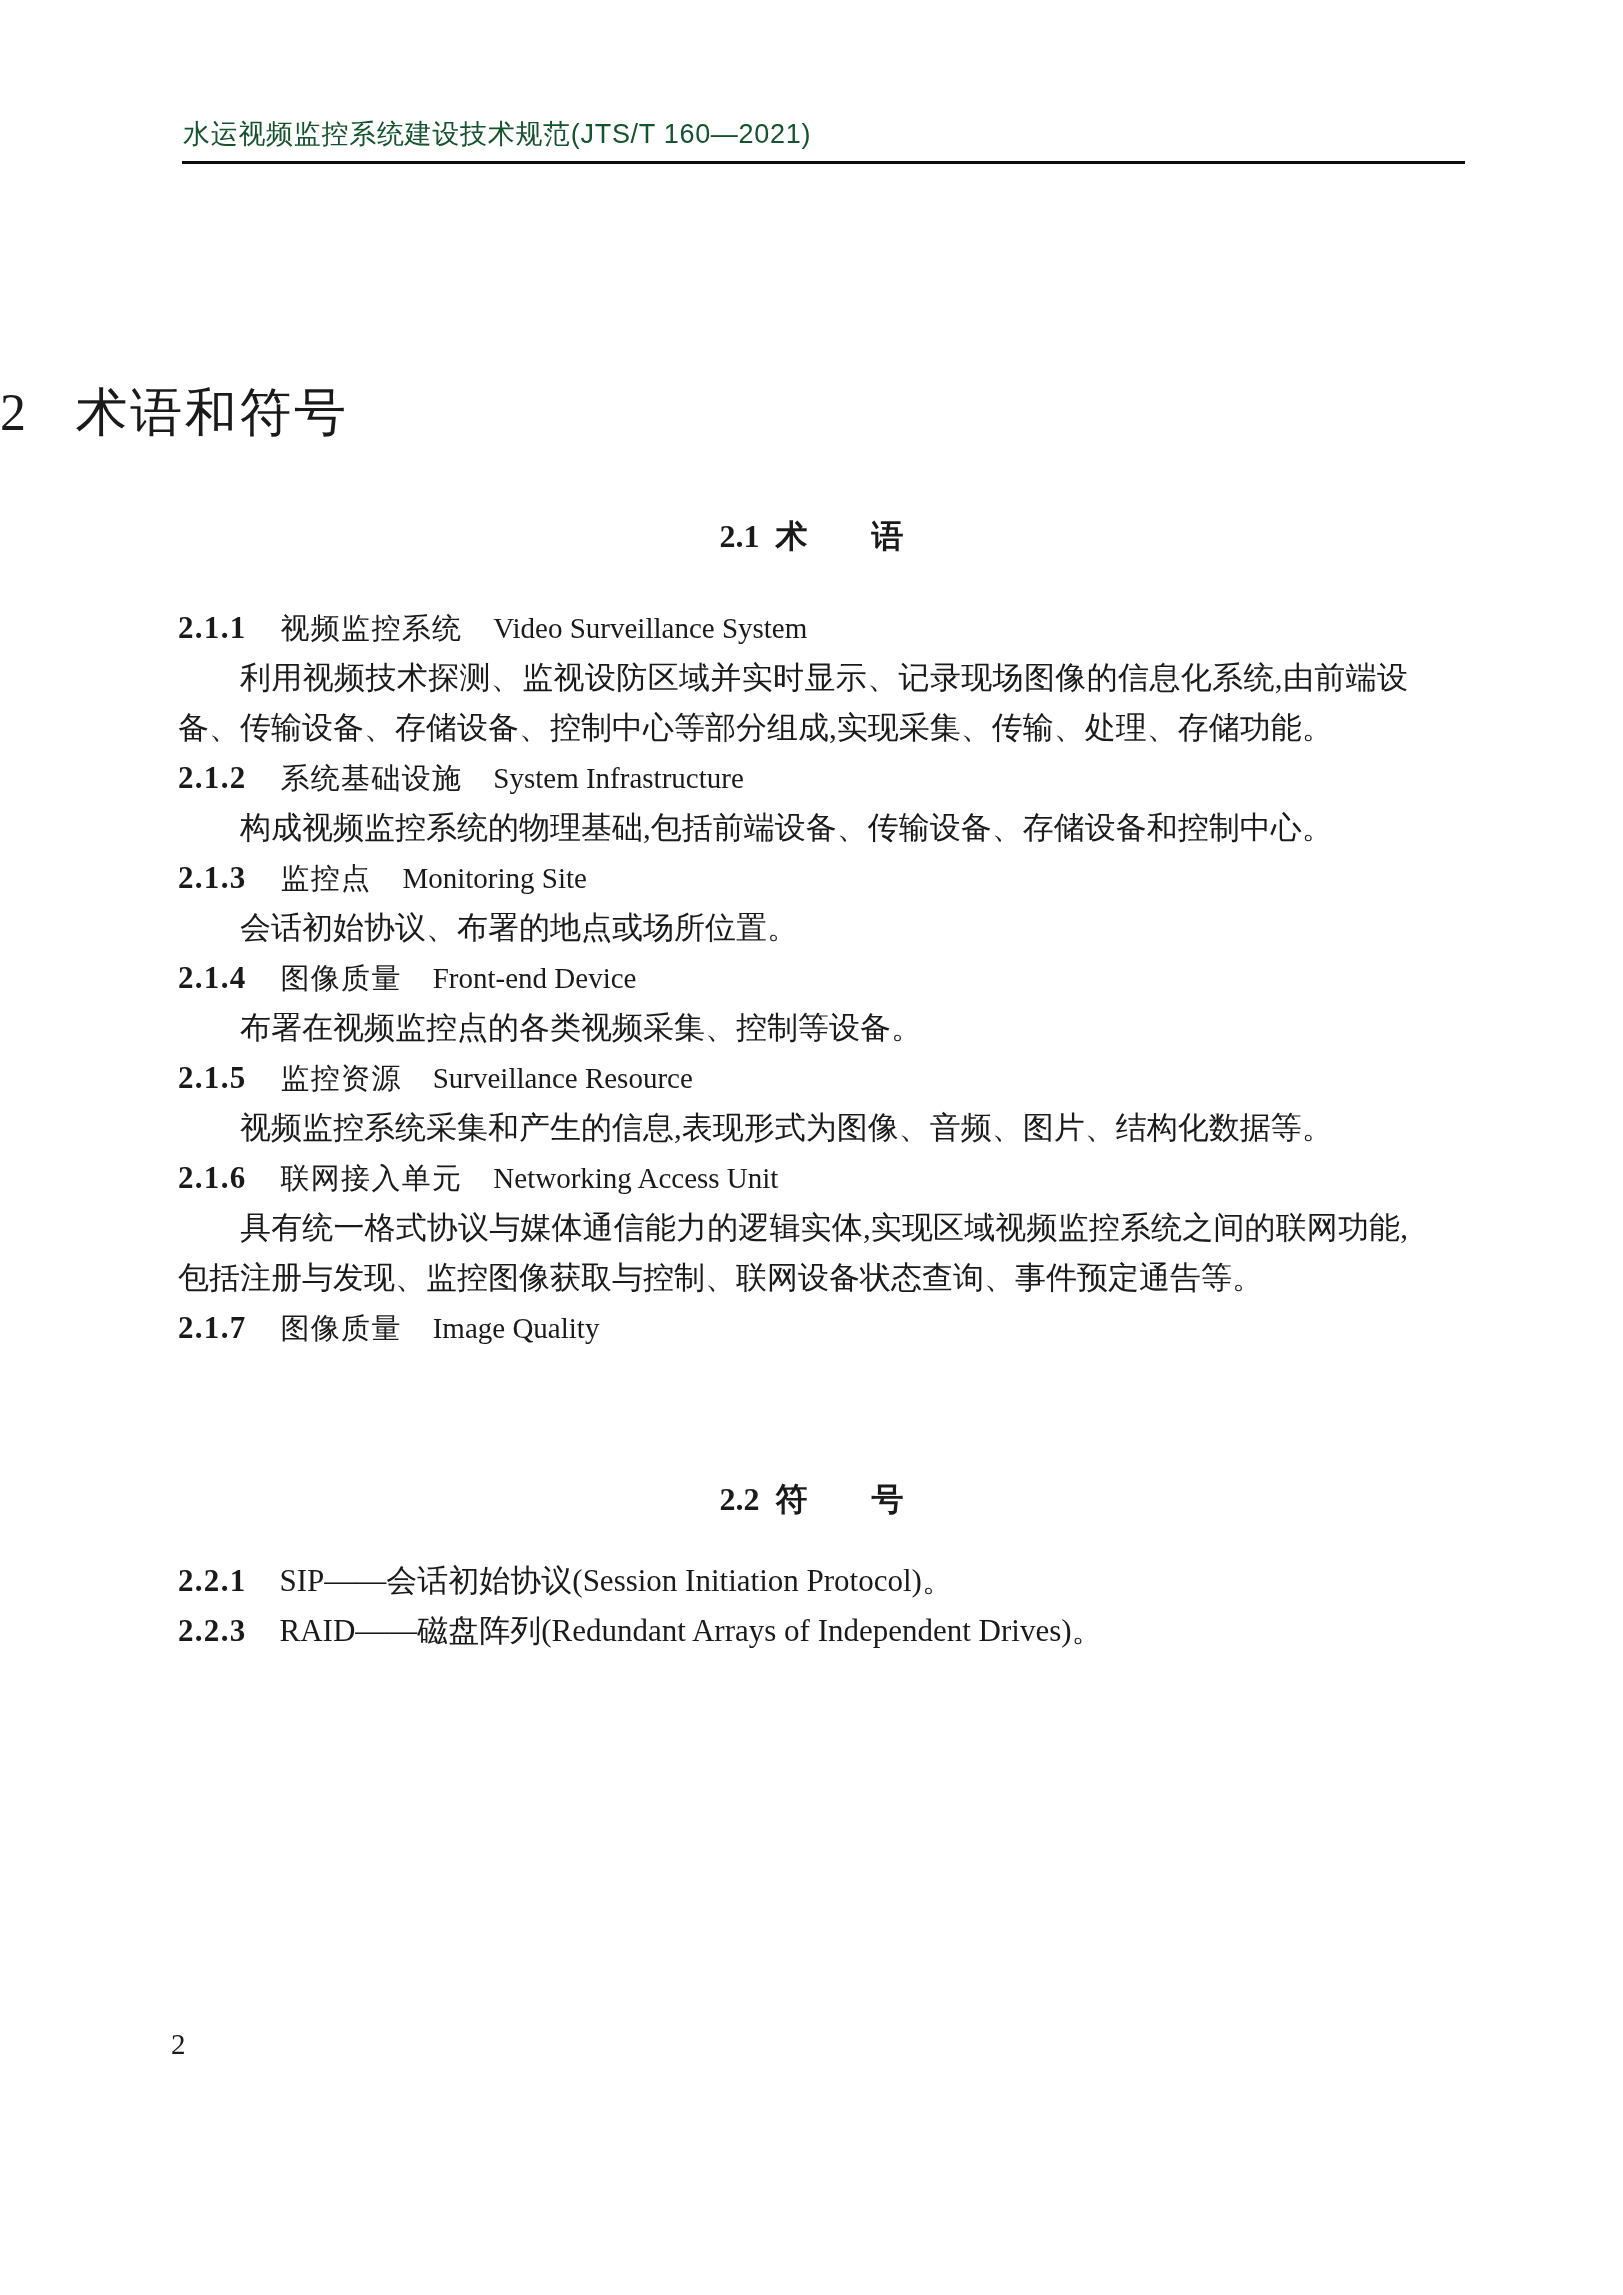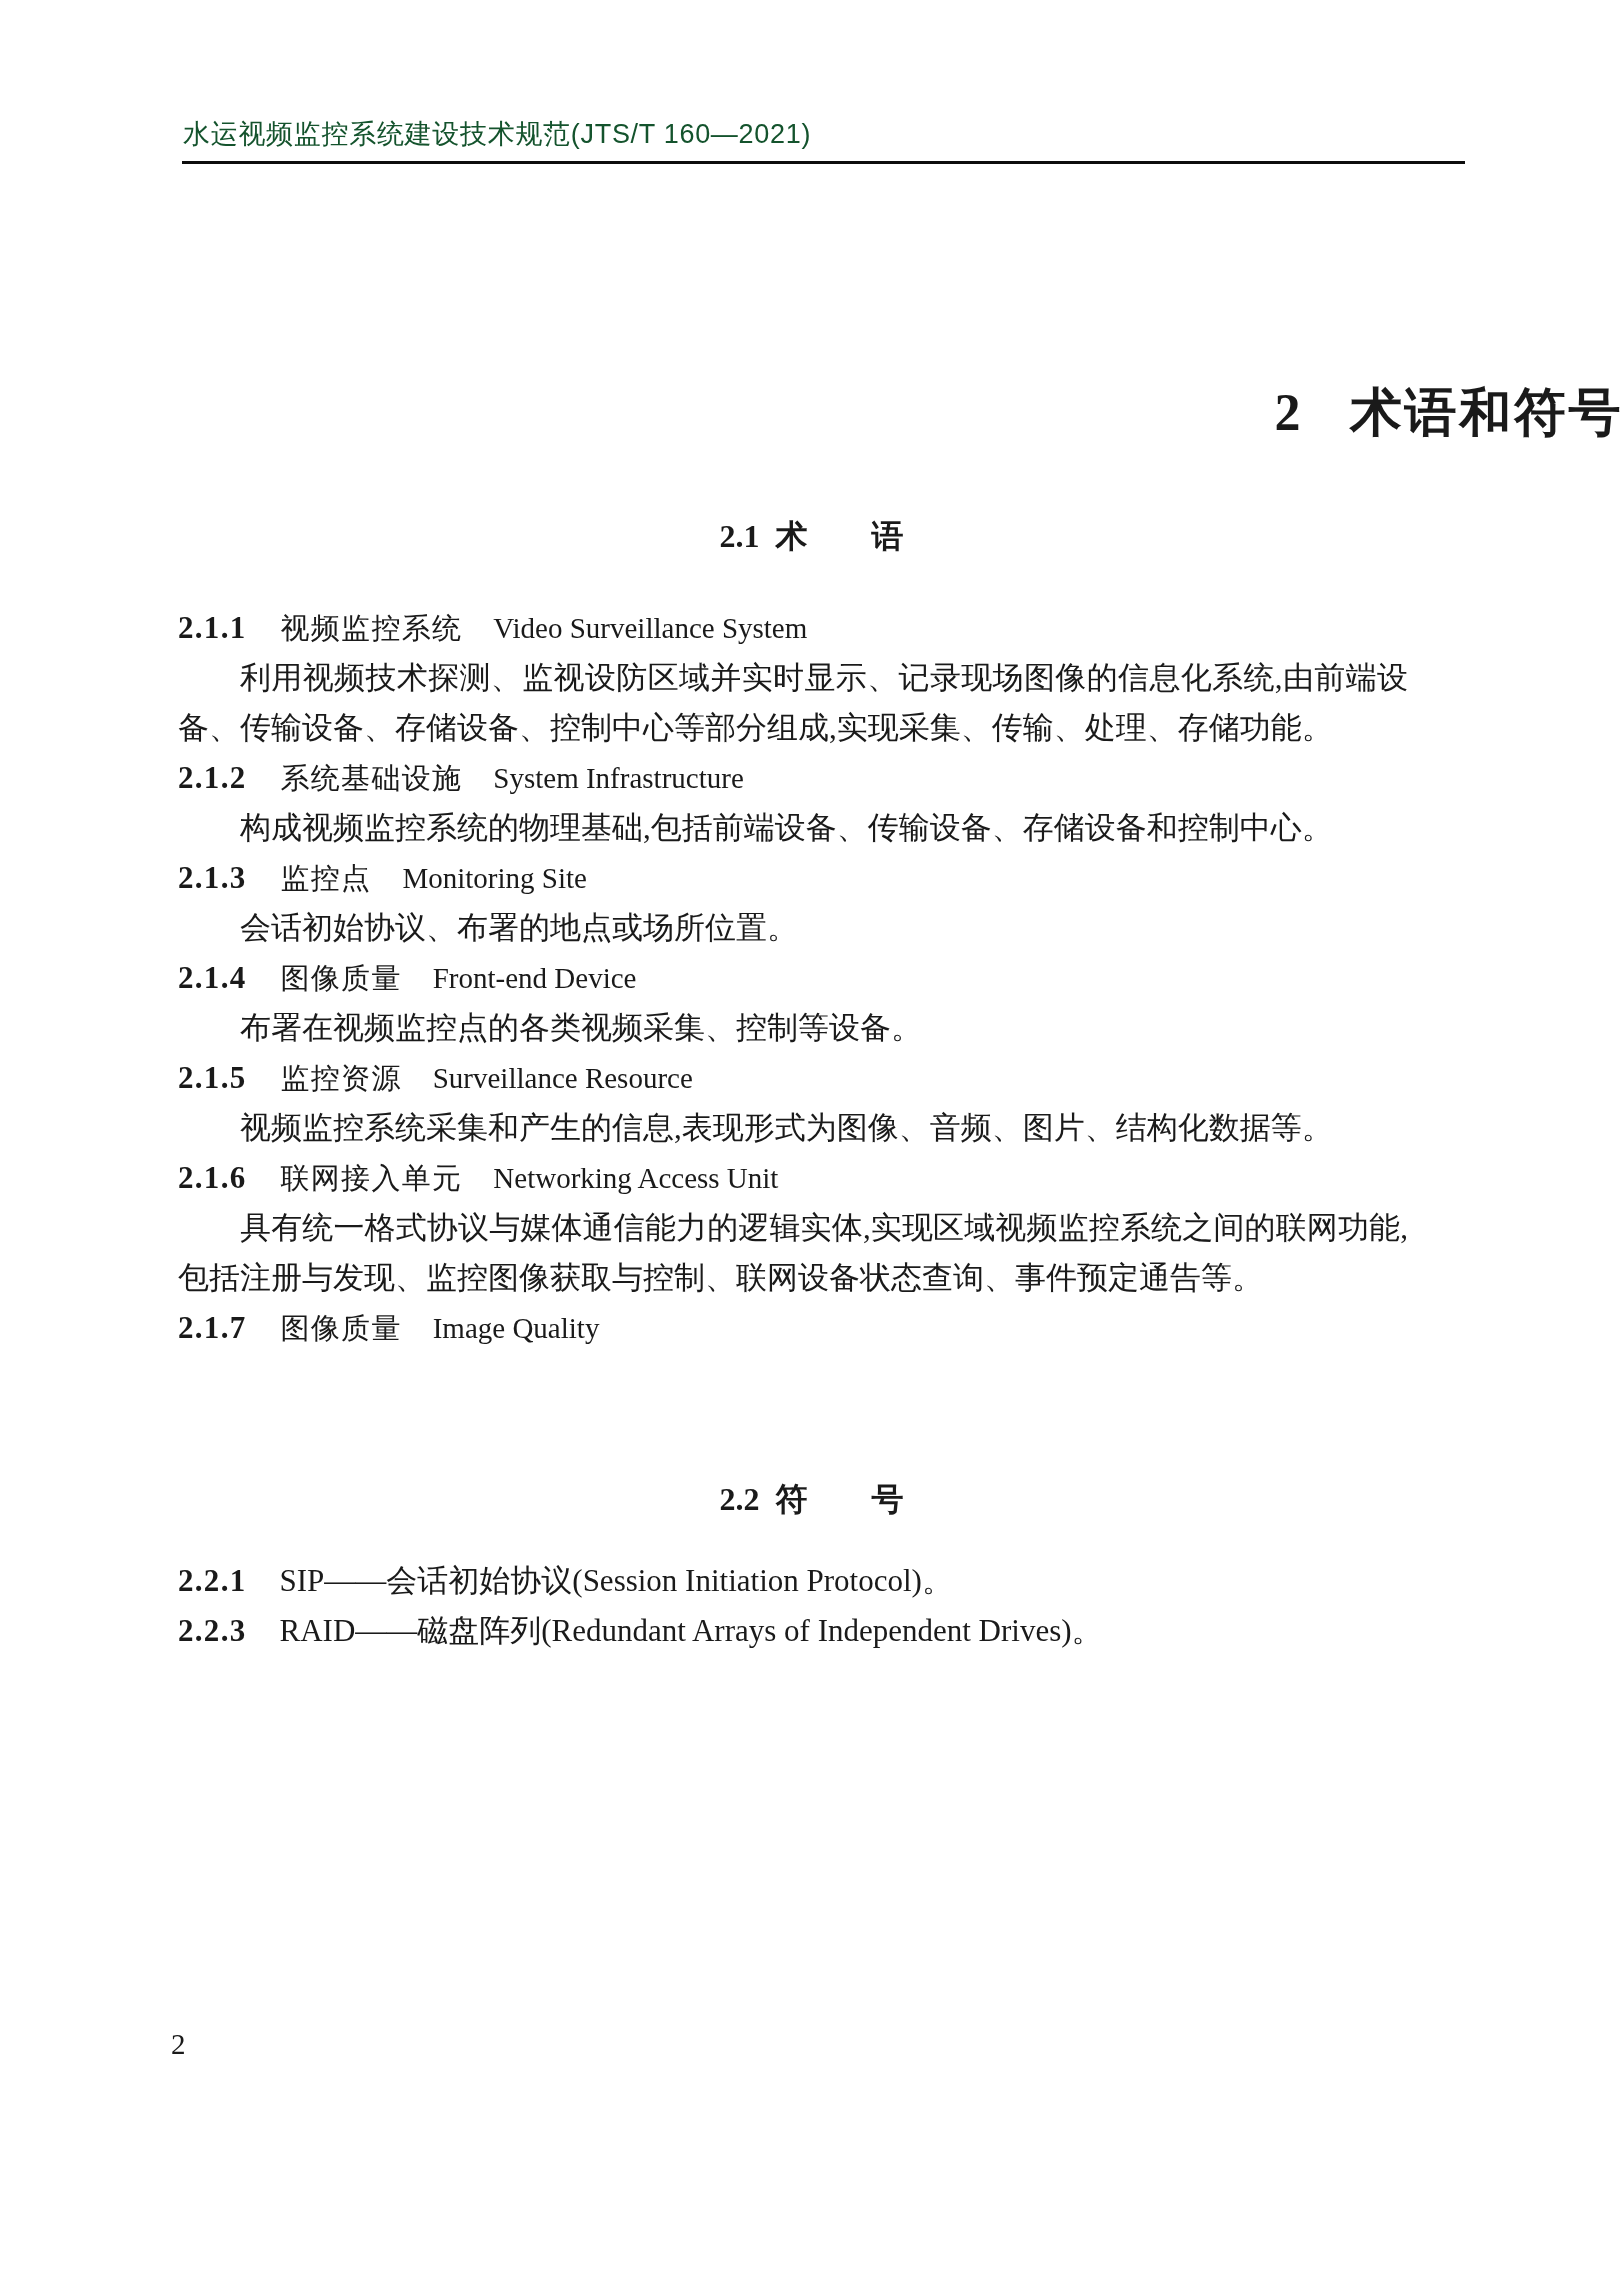--- a/index.html
+++ b/index.html
@@ -27,23 +27,23 @@
     top: 161px;
     width: 1283px;
     height: 2.6px;
     background: #0d0d0d;
   }
   .chapter-title {
     position: absolute;
     left: 0;
     top: 378px;
     width: 1623px;
-    text-align: right;
+    text-align: left;
     font-size: 52px;
-    font-weight: 700;
+    font-weight: 400;
     letter-spacing: 2.6px;
     white-space: nowrap;
   }
   .chapter-title .chapter-num { margin-right: 47px; }
   .section-heading {
     position: absolute;
     left: 0;
     width: 1623px;
     text-align: center;
     font-size: 32px;

